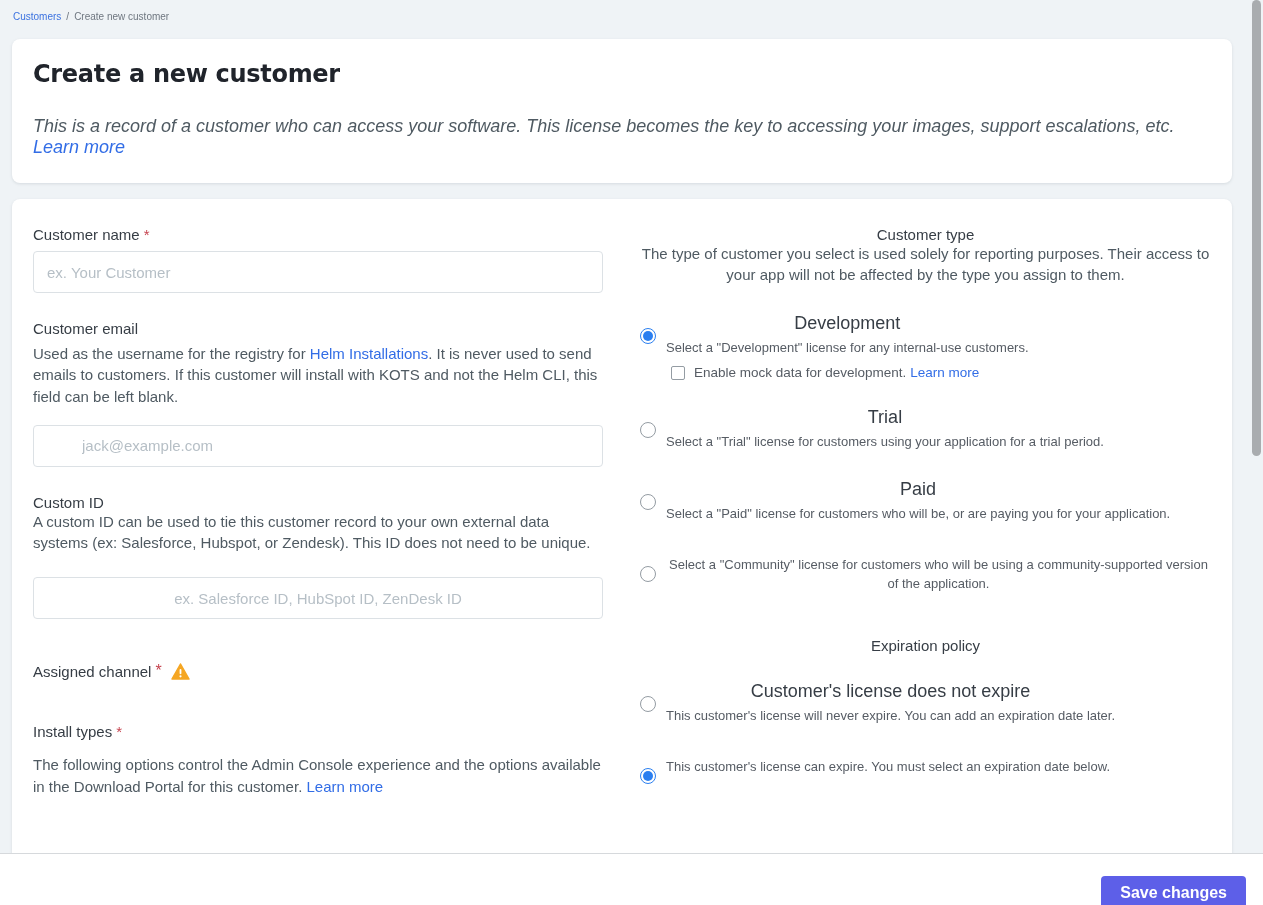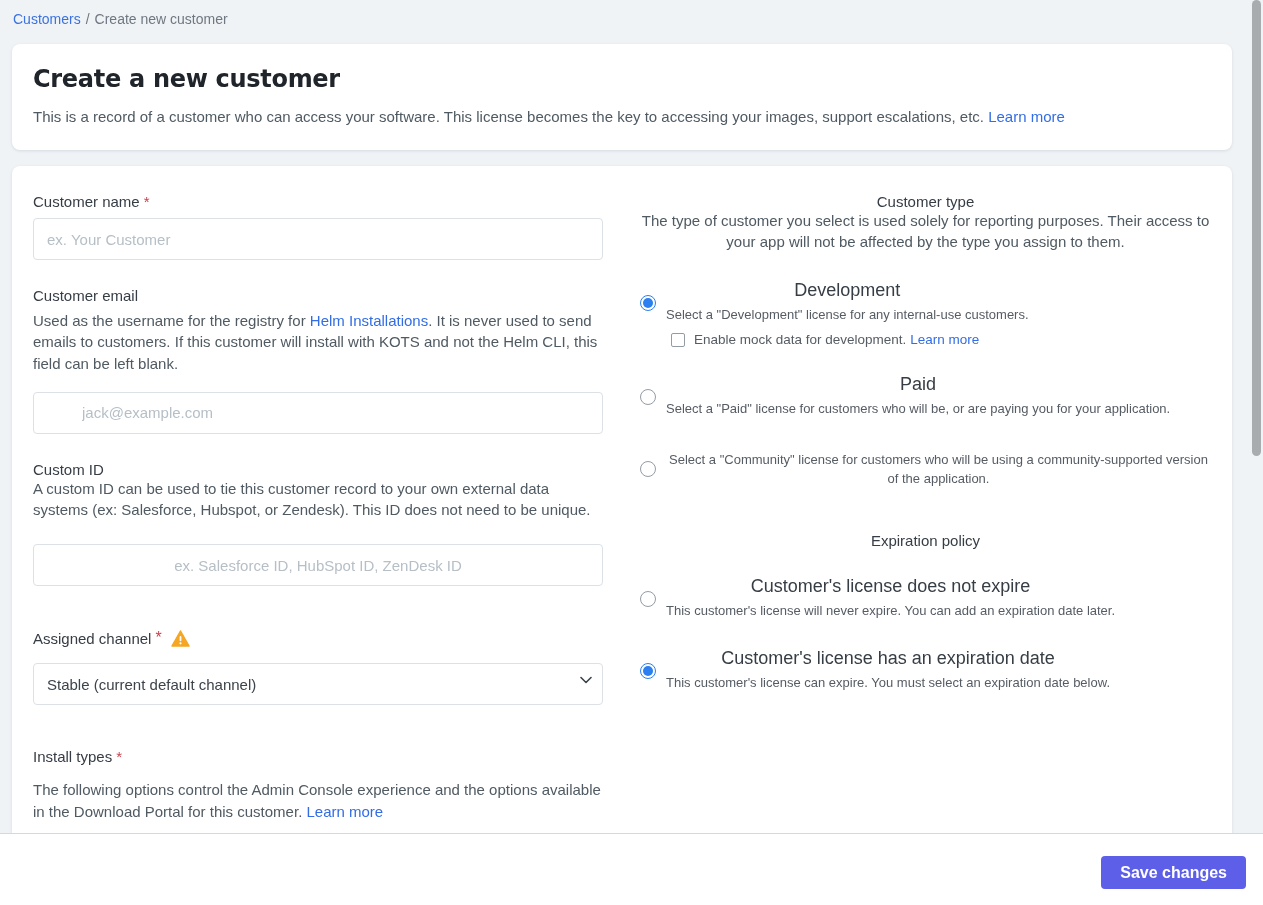--- a/index.html
+++ b/index.html
@@ -7,43 +7,43 @@
   body {
     background: #eff3f6;
     font-family: "Liberation Sans", sans-serif;
     color: #363d45;
     position: relative;
   }
   a { text-decoration: none; color: #326de6; cursor: pointer; }
 
   .breadcrumb {
     padding: 11px 0 0 13px;
-    font-size: 14px;
+    font-size: 10px;
     color: #6f7780;
   }
   .breadcrumb a { color: #3b72e0; }
   .breadcrumb .sep { margin: 0 5px; color: #6f7780; }
 
   .card {
     background: #ffffff;
     border-radius: 8px;
     box-shadow: 0 1px 3px rgba(100,110,120,0.18);
     width: 1220px;
     margin-left: 12px;
   }
   .header-card { margin-top: 17px; padding: 21px 21px 25px 21px; }
   .page-title {
     font-family: "DejaVu Sans", sans-serif;
     font-size: 24px;
     font-weight: 700;
     color: #20242b;
     letter-spacing: -0.3px;
-    margin-bottom: 15px;
-  }
-  .page-desc { font-size: 15px; color: #4f5a62; }
+    margin-bottom: 28px;
+  }
+  .page-desc { font-size: 18px; color: #4f5a62; font-style: italic; }
 
   .main-card {
     margin-top: 16px;
     height: 705px;
     padding: 27px 21px;
     display: flex;
     gap: 37px;
   }
   .col-left { width: 570px; flex: none; }
   .col-right { flex: 1; min-width: 0; text-align: center; }
@@ -120,21 +120,21 @@
     margin-right: 9px;
   }
   .checkbox-label { font-size: 13.5px; color: #565c64; }
 
   .exp-section { margin-top: 43px; }
 
   
   .footer-bar {
     position: fixed;
     left: 0; right: 0; bottom: 0;
-    height: 72px;
+    height: 52px;
     background: #ffffff;
     border-top: 1px solid #d6d9dc;
     z-index: 10;
   }
   .save-btn {
     position: absolute;
     right: 17px; top: 22px;
     height: 33px;
     padding: 0 19px;
     background: #5d5fe8;
@@ -193,30 +193,20 @@
       <span class="field-label">Assigned channel</span>
         <span class="req">*</span>
       <span class="warn-icon">
         <svg width="19" height="17" viewBox="0 0 19 17">
           <path d="M9.5 1 L18 16 L1 16 Z" fill="#f5a623" stroke="#f5a623" stroke-width="1.5" stroke-linejoin="round"></path>
           <rect x="8.6" y="6" width="1.8" height="5.2" rx="0.9" fill="#ffffff"></rect>
           <circle cx="9.5" cy="13.3" r="1.1" fill="#ffffff"></circle>
         </svg>
       </span>
     </div>
-    <div class="select-wrap" style="margin-top:16px">
-      <select>
-        <option>Stable (current default channel)</option>
-      </select>
-      <span class="select-chevron">
-        <svg width="12" height="8" viewBox="0 0 12 8">
-            <path d="M1 1.5 L6 6.5 L11 1.5" fill="none" stroke="#3c434a" stroke-width="1.6" stroke-linecap="round" stroke-linejoin="round"></path>
-          </svg>
-      </span>
-    </div>
 
     <div class="field-label sec-gap-lg">
       <span>Install types</span><span class="req">*</span>
     </div>
     <div class="help" style="margin-top:14px">
       <span>The following options control the Admin Console experience and the options available in the Download Portal for this customer. </span><a>Learn more</a>
     </div>
 
   </div>
 
@@ -234,20 +224,29 @@
         <div class="option-desc">Select a "Development" license for any internal-use customers.</div>
         <div class="checkbox-row">
           <div class="checkbox"></div>
           <span class="checkbox-label">
             <span>Enable mock data for development. </span><a>Learn more</a>
           </span>
         </div>
       </div>
     </div>
 
+    <div class="option">
+      <div class="radio-col">
+        <div class="radio"></div>
+      </div>
+      <div>
+        <div class="option-label">Trial</div>
+        <div class="option-desc">Select a "Trial" license for customers using your application for a trial period.</div>
+      </div>
+    </div>
 
     <div class="option">
       <div class="radio-col">
         <div class="radio"></div>
       </div>
       <div>
         <div class="option-label">Paid</div>
         <div class="option-desc">Select a "Paid" license for customers who will be, or are paying you for your application.</div>
       </div>
     </div>
@@ -272,21 +271,20 @@
           <div class="option-label">Customer's license does not expire</div>
           <div class="option-desc">This customer's license will never expire. You can add an expiration date later.</div>
         </div>
       </div>
 
       <div class="option">
         <div class="radio-col">
           <div class="radio checked"></div>
         </div>
         <div>
-          <div class="option-label">Customer's license has an expiration date</div>
           <div class="option-desc">This customer's license can expire. You must select an expiration date below.</div>
         </div>
       </div>
     </div>
 
   </div>
 </div>
 
 <div class="footer-bar">
   <button class="save-btn">Save changes</button>

